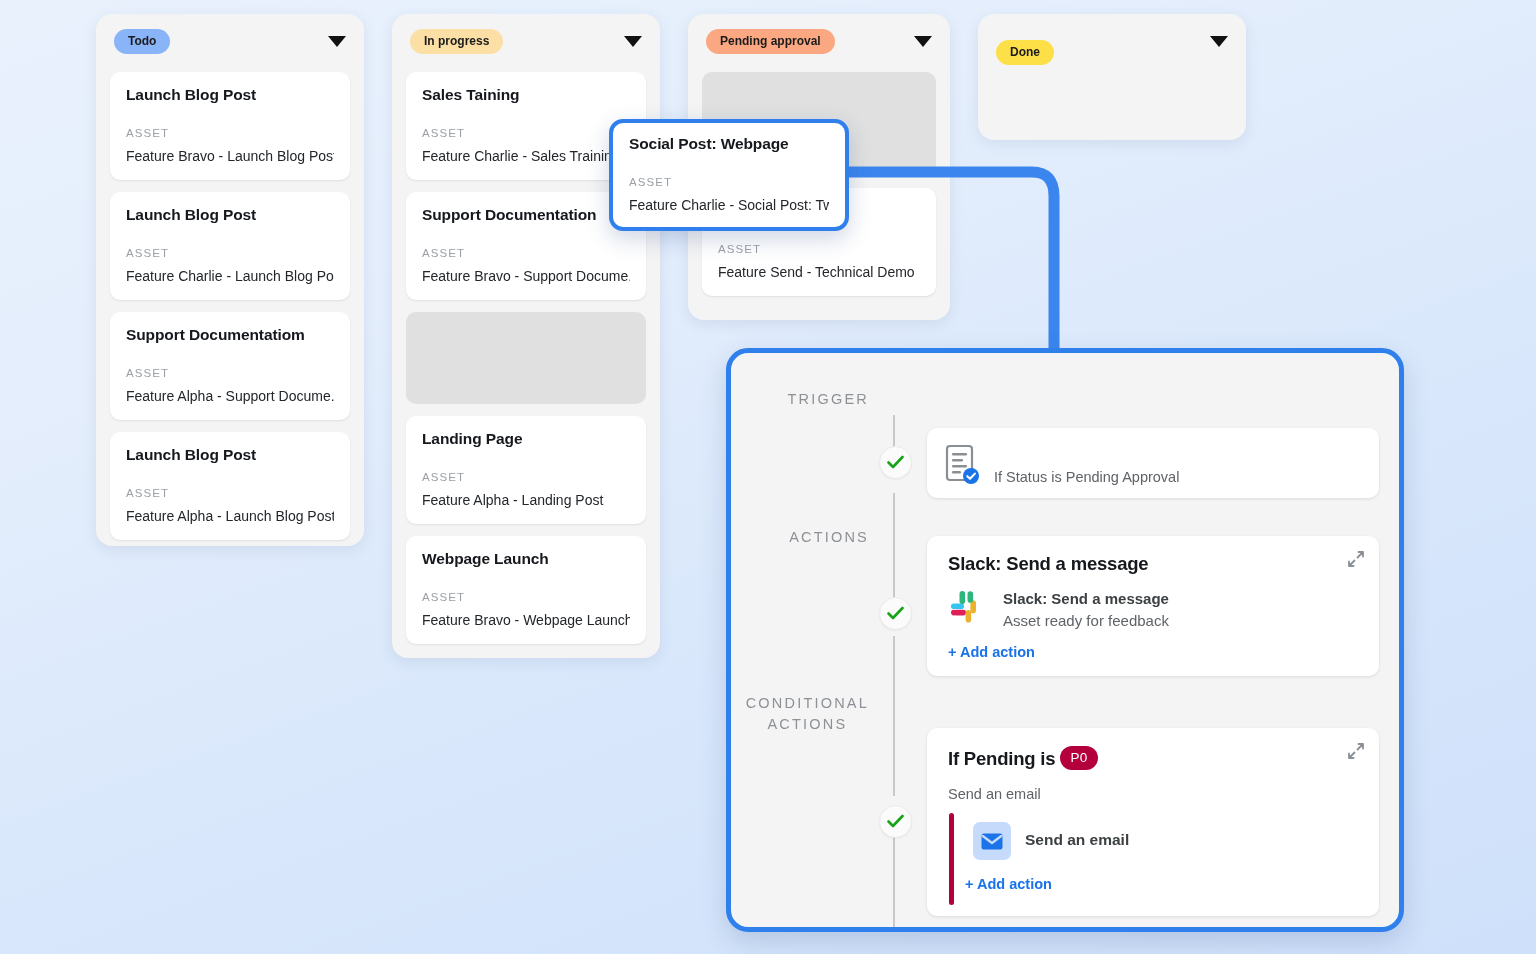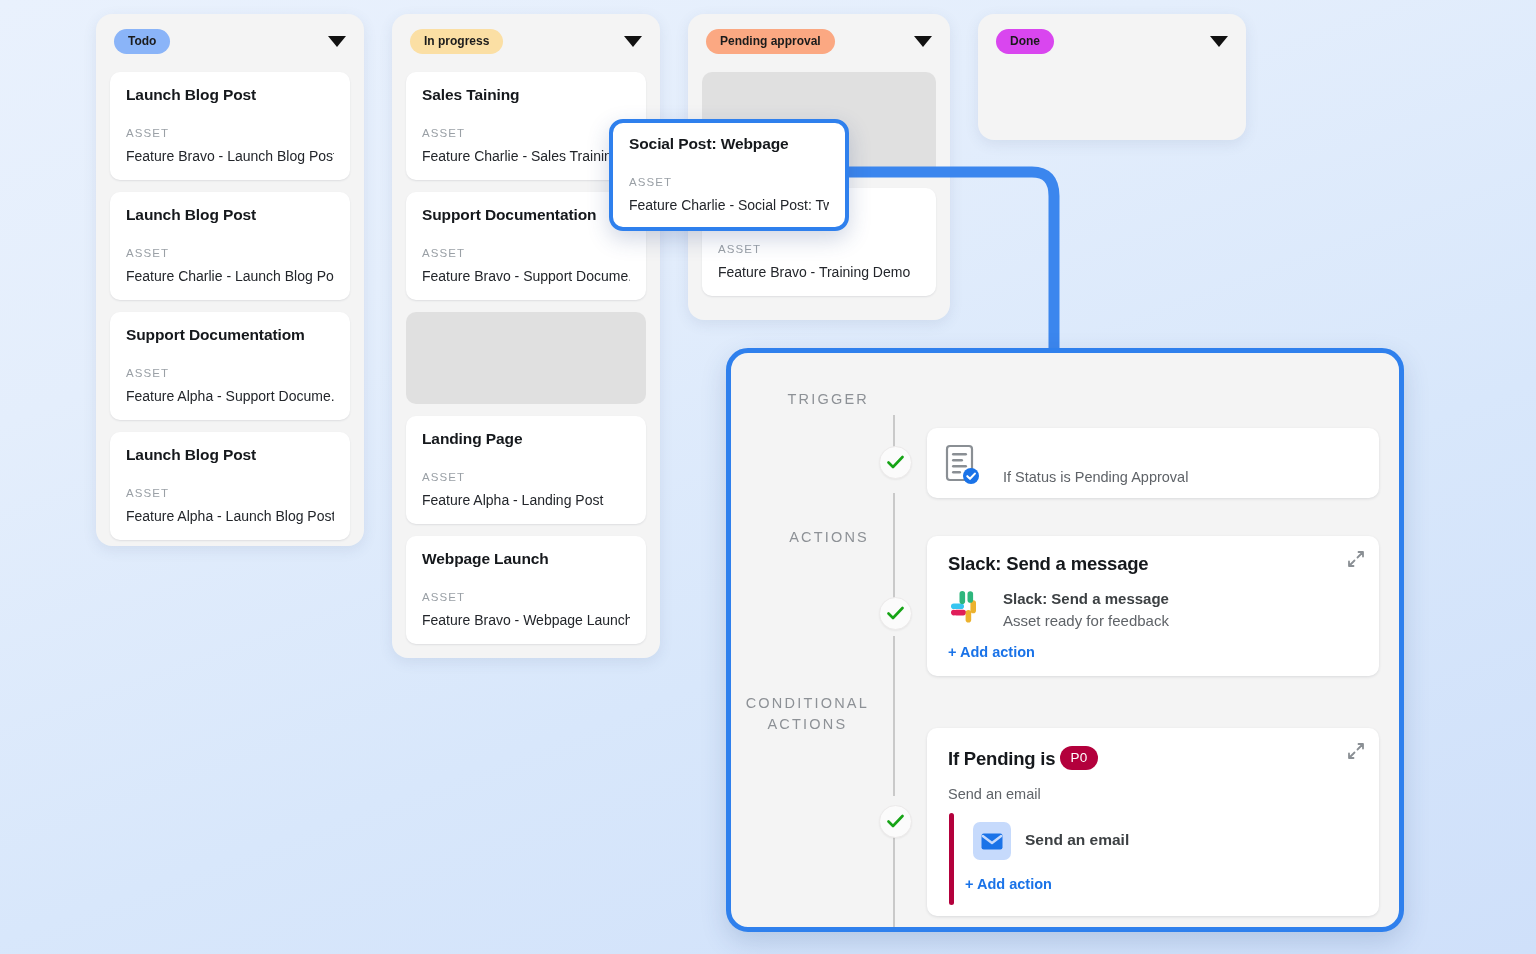--- a/index.html
+++ b/index.html
@@ -273,27 +273,27 @@
 
   <div class="column" style="left:688px; top:14px; width:262px; height:306px;">
     <div class="col-head">
       <span class="badge" style="background:#fba882;">Pending approval</span>
       <span class="caret"></span>
     </div>
     <div class="ghost-card" style="height:104px;"></div>
     <div class="card">
       <div class="card-title">Technical Demo</div>
       <div class="card-label">ASSET</div>
-      <div class="card-sub">Feature Bravo - Training Demo</div>
+      <div class="card-sub">Feature Send - Technical Demo</div>
     </div>
   </div>
 
   <div class="column" style="left:978px; top:14px; width:268px; height:126px;">
     <div class="col-head">
-      <span class="badge" style="background:#d946ef;">Done</span>
+      <span class="badge" style="background:#fde047;margin-top:11px;">Done</span>
       <span class="caret"></span>
     </div>
   </div>
 
   <svg id="connector" viewBox="0 0 240 230" fill="none">
     <path d="M 0 22 H 192 Q 214 22 214 46 V 230" stroke="#3b86ee" stroke-width="11" fill="none" stroke-linecap="butt"></path>
   </svg>
 
   <div id="drag-card">
     <div class="card-title">Social Post: Webpage</div>
@@ -318,21 +318,21 @@
 
       <svg style="position:absolute; left:18px; top:16px;" width="36" height="42" viewBox="0 0 36 42">
         <rect x="2" y="2" width="25" height="34" rx="3" fill="#fff" stroke="#8a8f94" stroke-width="2.2"></rect>
         <rect x="7" y="9" width="15" height="2.4" rx="1.2" fill="#8a8f94"></rect>
         <rect x="7" y="15" width="11" height="2.4" rx="1.2" fill="#8a8f94"></rect>
         <rect x="7" y="21" width="15" height="2.4" rx="1.2" fill="#8a8f94"></rect>
         <rect x="7" y="27" width="9" height="2.4" rx="1.2" fill="#8a8f94"></rect>
         <circle cx="26" cy="32" r="8" fill="#1a73e8"></circle>
         <path d="M22.3 32.2 L25 34.8 L29.9 29.6" stroke="#fff" stroke-width="2.1" fill="none" stroke-linecap="round" stroke-linejoin="round"></path>
       </svg>
-      <div class="pc-sub" style="position:absolute; left:76px; top:41px;">If Status is Pending Approval</div>
+      <div class="pc-sub" style="position:absolute; left:67px; top:41px;">If Status is Pending Approval</div>
     </div>
 
     <div class="sec-label" style="top:174px;">ACTIONS</div>
     <div class="check" style="top:244px;">
       <svg width="17" height="15" viewBox="0 0 17 15">
         <path d="M1.5 7.5 L6 12 L15.5 2" stroke="#16a416" stroke-width="2.6" fill="none" stroke-linecap="round" stroke-linejoin="round"></path>
       </svg>
     </div>
     <div class="panel-card" style="top:183px; width:452px; height:140px; padding:0;">
       <div class="pc-title" style="position:absolute; left:21px; top:17px;">Slack: Send a message</div>

